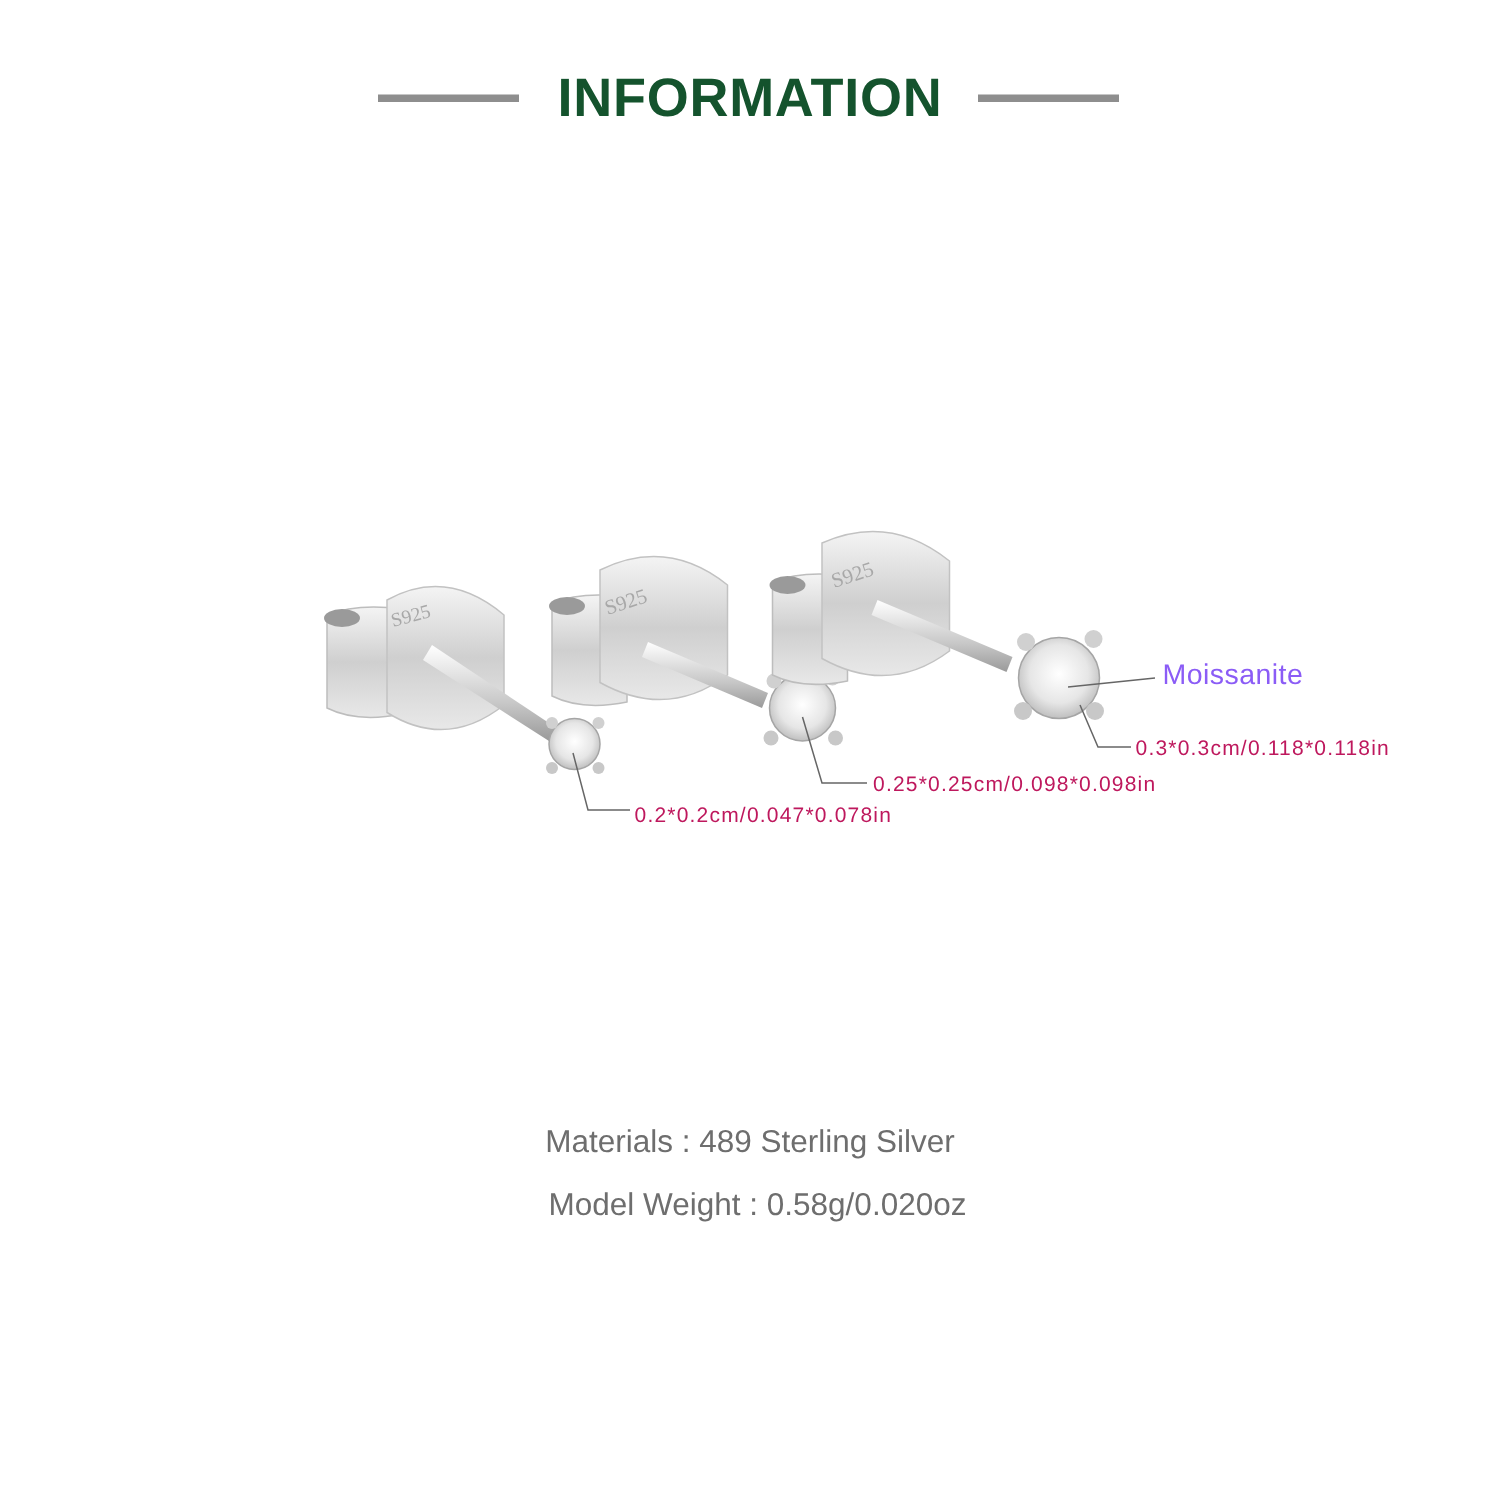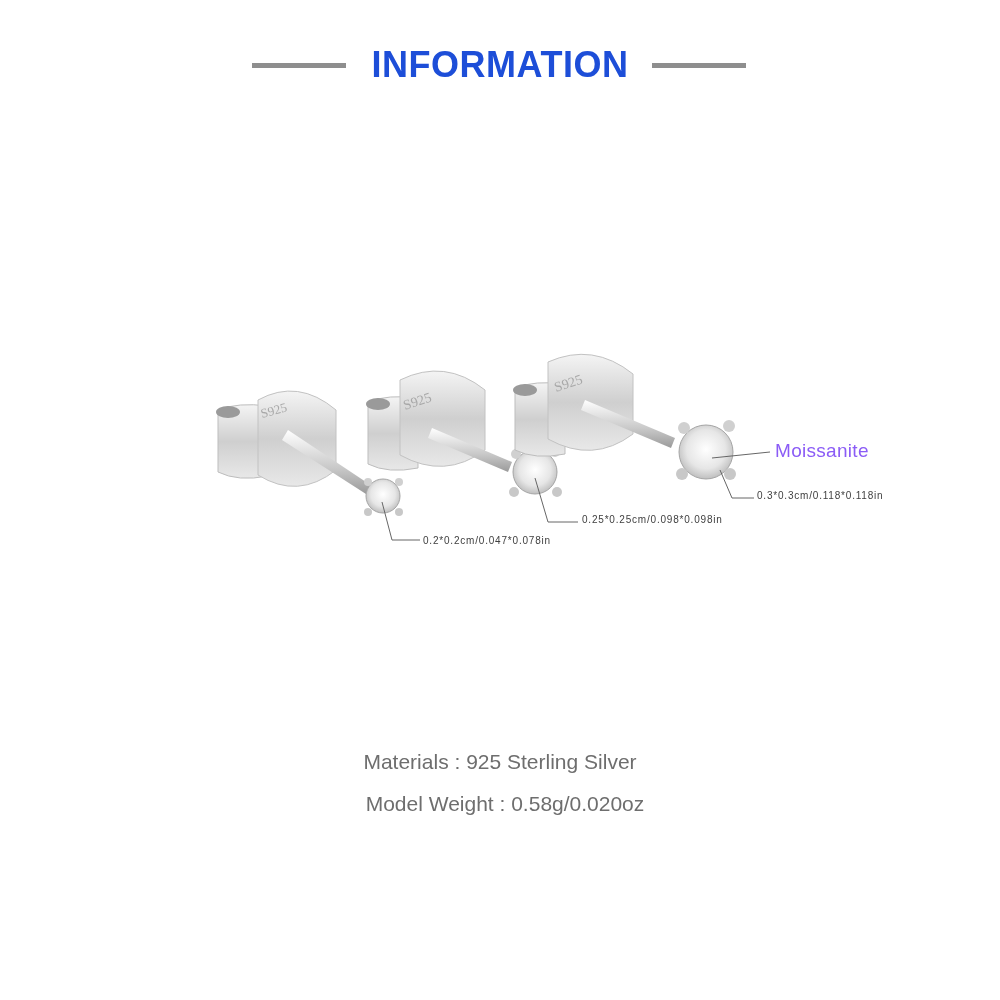--- a/index.html
+++ b/index.html
@@ -1,21 +1,21 @@
 <!DOCTYPE html>
 <html><head>
 <meta charset="utf-8">
 <style>
   html, body { margin: 0; padding: 0; background: #ffffff; }
   body { width: 1000px; height: 1000px; position: relative; overflow: hidden;
          font-family: "Liberation Sans", sans-serif; }
   .header-line { position: absolute; top: 63px; height: 5px; background: #8e8e8e; }
   .title { position: absolute; top: 44px; left: 0; width: 1000px; text-align: center;
-           font-size: 36px; font-weight: bold; color: #1d4ed8; letter-spacing: 0.5px; }
-  .label { position: absolute; color: #404040; font-size: 10px; white-space: nowrap; letter-spacing: 0.8px; }
+           font-size: 36px; font-weight: bold; color: #14532d; letter-spacing: 0.5px; }
+  .label { position: absolute; color: #be185d; font-size: 14px; white-space: nowrap; letter-spacing: 0.8px; }
   .label-moiss { color: #8b5cf6; font-size: 19px; letter-spacing: 0.3px; }
   .spec { position: absolute; left: 0; width: 1000px; text-align: center;
           color: #6e6e6e; font-size: 21px; }
   svg.product { position: absolute; left: 0; top: 0; }
 </style>
 </head>
 <body>
 
 <div class="header-line" style="left:252px;width:94px;"></div>
 <div class="title">INFORMATION</div>
@@ -85,14 +85,14 @@
     <polyline points="712,458 770,452"></polyline>
     <polyline points="720,470 732,498 754,498"></polyline>
   </g>
 </svg>
 
 <div class="label label-moiss" style="left:775px;top:440px;">Moissanite</div>
 <div class="label" style="left:757px;top:490px;">0.3*0.3cm/0.118*0.118in</div>
 <div class="label" style="left:582px;top:514px;">0.25*0.25cm/0.098*0.098in</div>
 <div class="label" style="left:423px;top:535px;">0.2*0.2cm/0.047*0.078in</div>
 
-<div class="spec" style="top:750px;">Materials : 925 Sterling Silver</div>
+<div class="spec" style="top:750px;">Materials : 489 Sterling Silver</div>
 <div class="spec" style="top:792px;left:5px;">Model Weight : 0.58g/0.020oz</div>
 
 </body></html>

